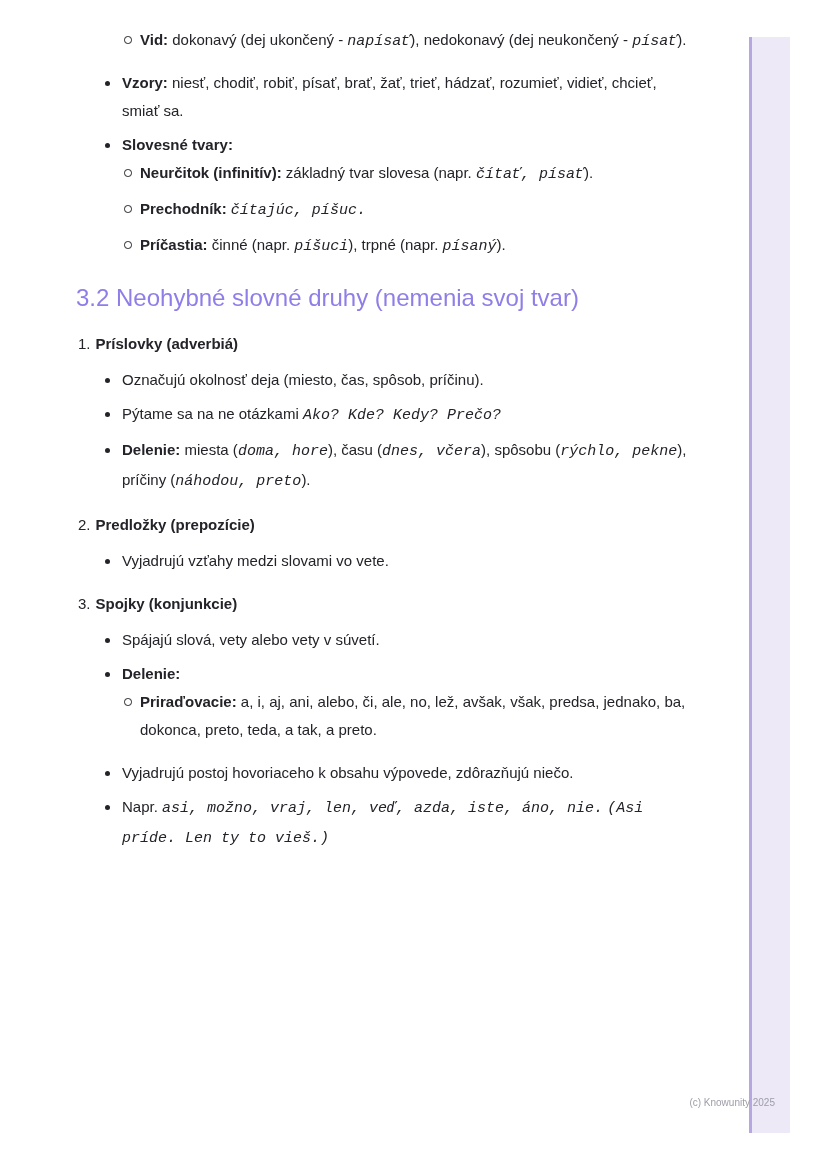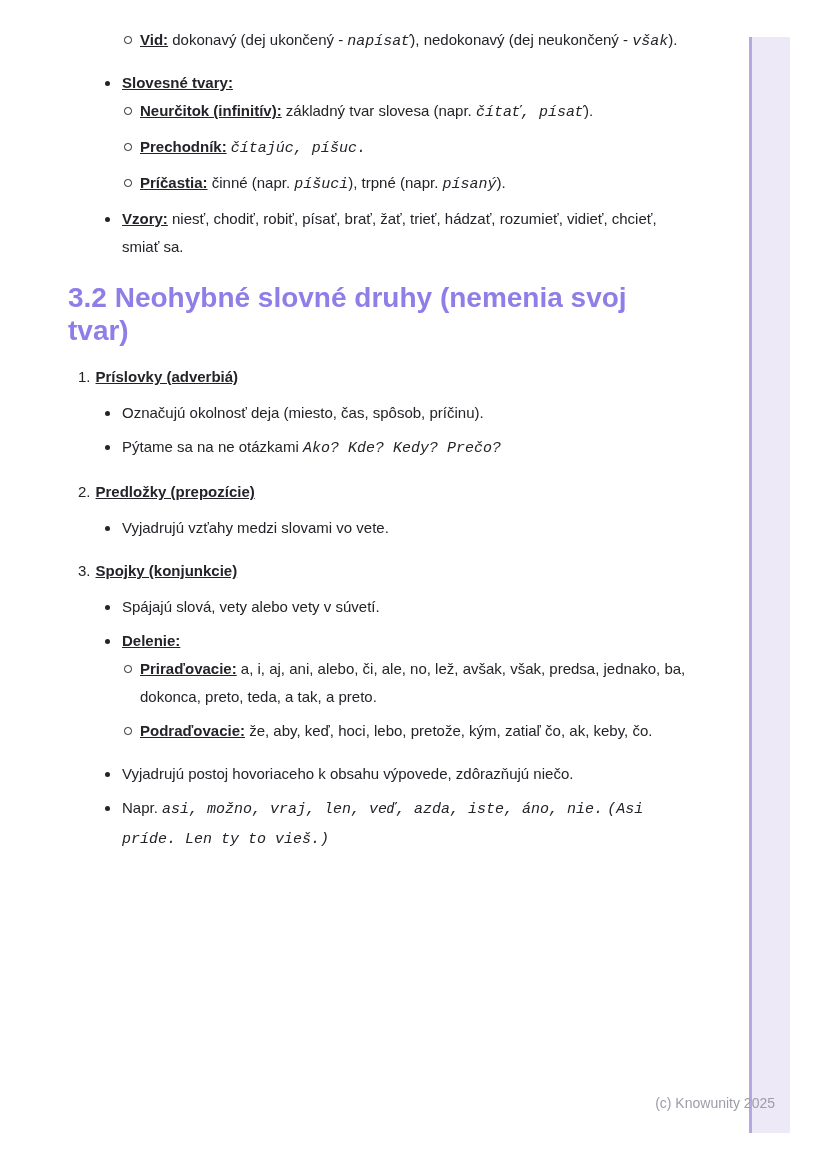--- a/index.html
+++ b/index.html
@@ -26,80 +26,80 @@
     width:5.5px;height:5.5px;border-radius:50%;
     border:1.6px solid #232329;background:transparent;
   }
   
   ul.lvl1 > li > ul.lvl2{margin-left:-54px;margin-top:0;}
   ul.lvl1 > li > ul.lvl2 > li:first-child{margin-top:0;}
 
   .intro ul.lvl1{margin-top:13px;}
 
   h2{
-    font-size:28px;line-height:33px;font-weight:700;
-    margin:20px 0 16px 0;
+    font-size:24px;line-height:33px;font-weight:400;
+    margin:20px 0 16px 8px;
   }
 
   ol > li.numbered{margin-bottom:15px;}
   .ol-head{display:block;padding-left:10px;margin-bottom:8px;}
   .ol-num{display:inline-block;margin-right:5px;}
-  strong{font-weight:700;text-decoration:underline;}
+  strong{font-weight:700;}
   em{font-style:italic;font-family:Liberation Mono, monospace;}
 
   .margin-bar{
     position:absolute;left:749px;top:37px;width:38px;height:1096px;
     border-left:3px solid #b7a7e0;background:#ede9f7;z-index:1;
   }
   .watermark{
     position:absolute;top:1096px;right:53px;z-index:2;
-    font-size:14px;line-height:14px;color:#9d9da8;
+    font-size:10px;line-height:14px;color:#9d9da8;
   }
 </style>
 </head>
 <body>
 
 <div class="margin-bar" style="background: rgb(237, 233, 247); border-left-color: rgb(183, 167, 224);"></div>
 
 <div class="content">
   <div class="intro" id="intro">
       <ul class="lvl2">
-        <li><span class="txt"><strong>Vid:</strong> dokonavý (dej ukončený - <em>napísať</em>), nedokonavý (dej neukončený - <em>však</em>).</span></li>
+        <li><span class="txt"><strong>Vid:</strong> dokonavý (dej ukončený - <em>napísať</em>), nedokonavý (dej neukončený - <em>písať</em>).</span></li>
       </ul>
       <ul class="lvl1">
+        <li><span class="txt"><strong>Vzory:</strong> niesť, chodiť, robiť, písať, brať, žať, trieť, hádzať, rozumieť, vidieť, chcieť, smiať sa.</span></li>
         <li><span class="txt"><strong>Slovesné tvary:</strong></span><ul class="lvl2">
             <li><span class="txt"><strong>Neurčitok (infinitív):</strong> základný tvar slovesa (napr. <em>čítať, písať</em>).</span></li>
             <li><span class="txt"><strong>Prechodník:</strong> <em>čítajúc, píšuc.</em></span></li>
             <li><span class="txt"><strong>Príčastia:</strong> činné (napr. <em>píšuci</em>), trpné (napr. <em>písaný</em>).</span></li>
           </ul></li>
-        <li><span class="txt"><strong>Vzory:</strong> niesť, chodiť, robiť, písať, brať, žať, trieť, hádzať, rozumieť, vidieť, chcieť, smiať sa.</span></li>
       </ul>
     </div>
   <h2 id="section-heading" style="color: rgb(143, 126, 232);">3.2 Neohybné slovné druhy (nemenia svoj tvar)</h2>
   <ol id="numbered-list">
       <li class="numbered">
         <span class="ol-head"><span class="ol-num">1.</span><strong>Príslovky (adverbiá)</strong></span>
         <ul class="lvl1">
           <li><span class="txt">Označujú okolnosť deja (miesto, čas, spôsob, príčinu).</span></li>
           <li><span class="txt">Pýtame sa na ne otázkami <em>Ako? Kde? Kedy? Prečo?</em></span></li>
+          <li><span class="txt"><strong>Delenie:</strong> miesta (<em>doma, hore</em>), času (<em>dnes, včera</em>), spôsobu (<em>rýchlo, pekne</em>), príčiny (<em>náhodou, preto</em>).</span></li>
         </ul>
       </li>
       <li class="numbered">
         <span class="ol-head"><span class="ol-num">2.</span><strong>Predložky (prepozície)</strong></span>
         <ul class="lvl1">
           <li><span class="txt">Vyjadrujú vzťahy medzi slovami vo vete.</span></li>
         </ul>
       </li>
       <li class="numbered">
         <span class="ol-head"><span class="ol-num">3.</span><strong>Spojky (konjunkcie)</strong></span>
         <ul class="lvl1">
           <li><span class="txt">Spájajú slová, vety alebo vety v súvetí.</span></li>
           <li><span class="txt"><strong>Delenie:</strong></span><ul class="lvl2">
               <li><span class="txt"><strong>Priraďovacie:</strong> a, i, aj, ani, alebo, či, ale, no, lež, avšak, však, predsa, jednako, ba, dokonca, preto, teda, a tak, a preto.</span></li>
-              <li><span class="txt"><strong>Podraďovacie:</strong> že, aby, keď, hoci, lebo, pretože, kým, zatiaľ čo, ak, keby, čo.</span></li>
             </ul></li>
         </ul>
       </li>
       <li class="numbered">
         <ul class="lvl1">
           <li><span class="txt">Vyjadrujú postoj hovoriaceho k obsahu výpovede, zdôrazňujú niečo.</span></li>
           <li><span class="txt">Napr. <em>asi, možno, vraj, len, veď, azda, iste, áno, nie.</em> <em>(Asi príde. Len ty to vieš.)</em></span></li>
         </ul>
       </li>
     </ol>

